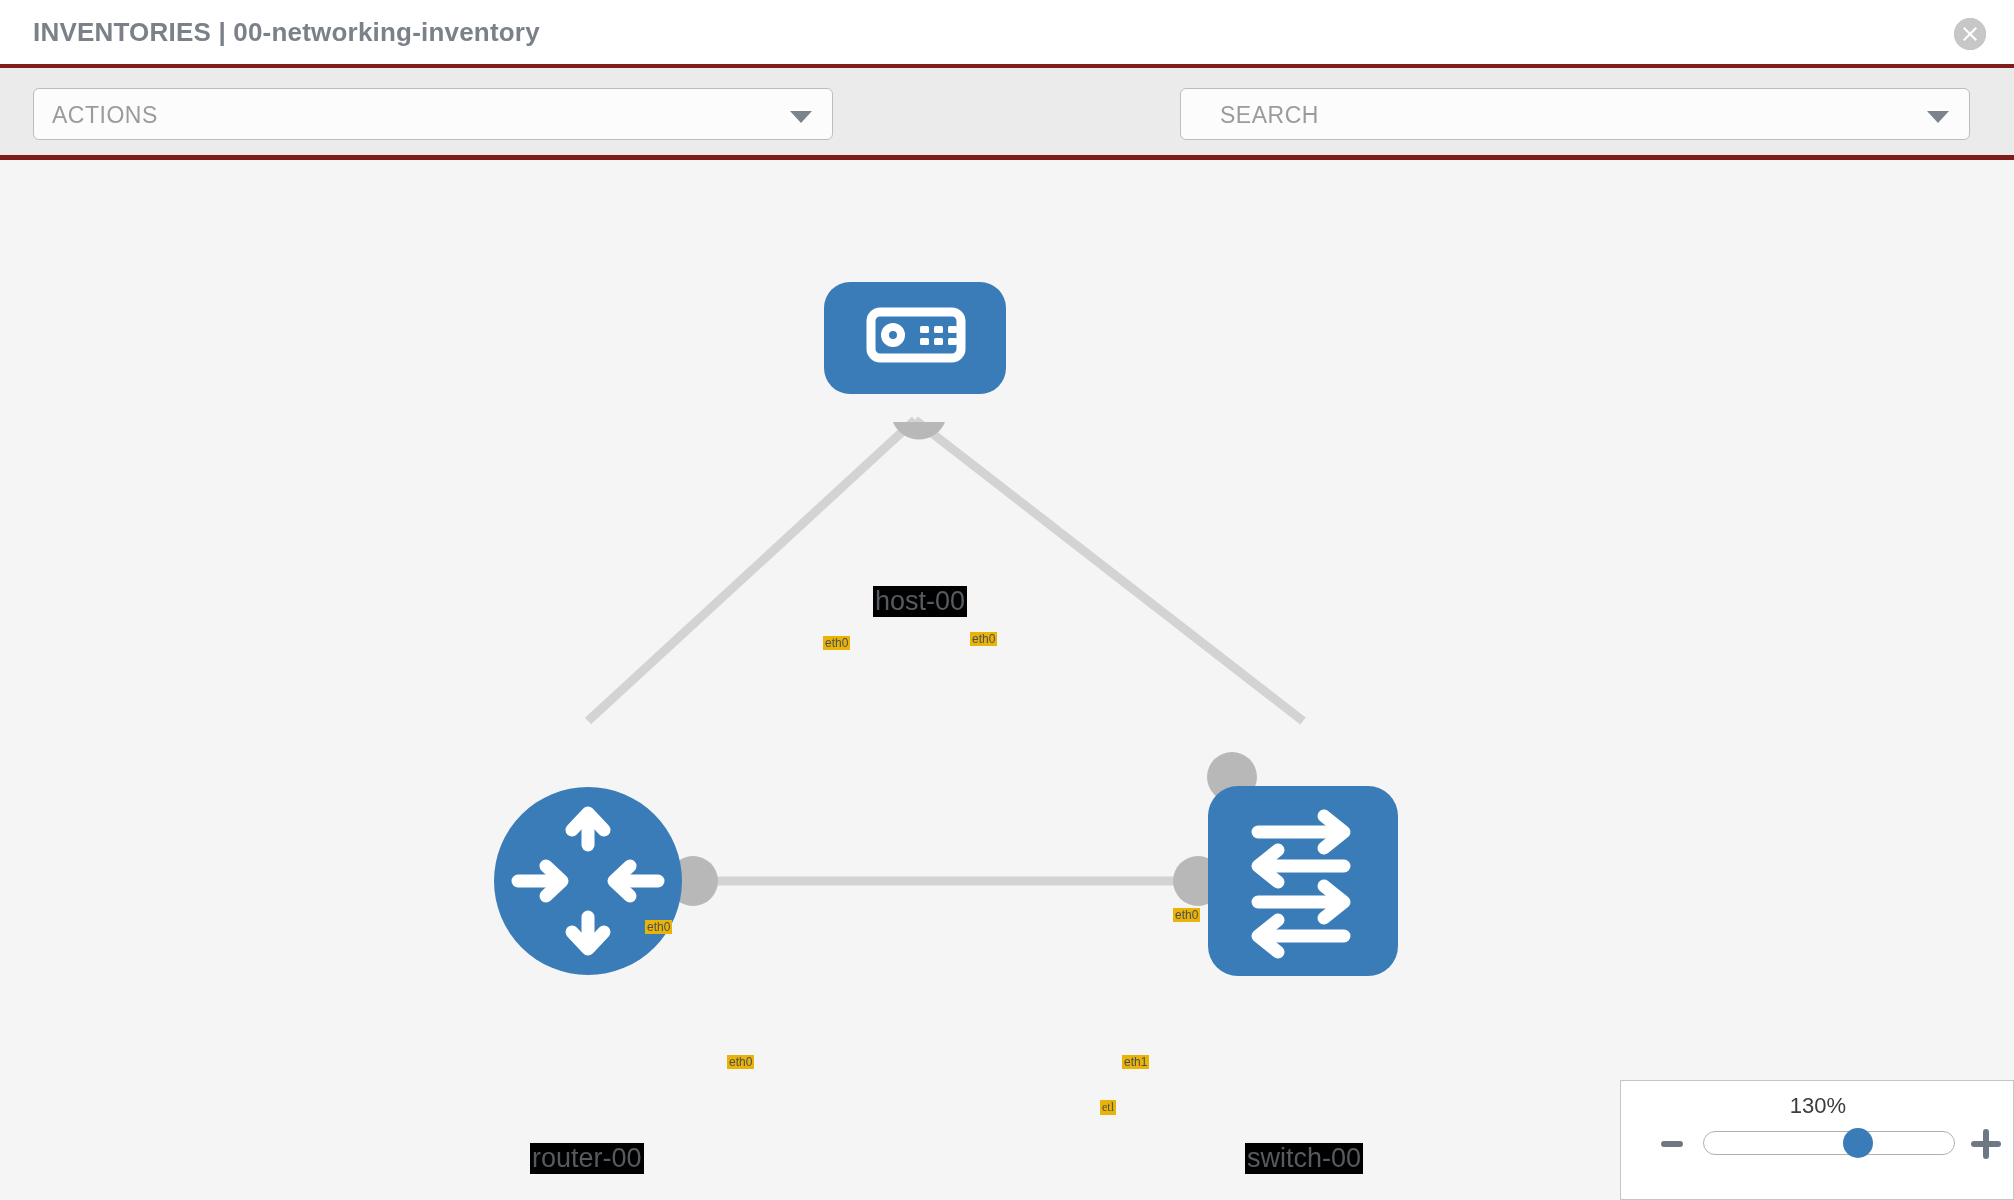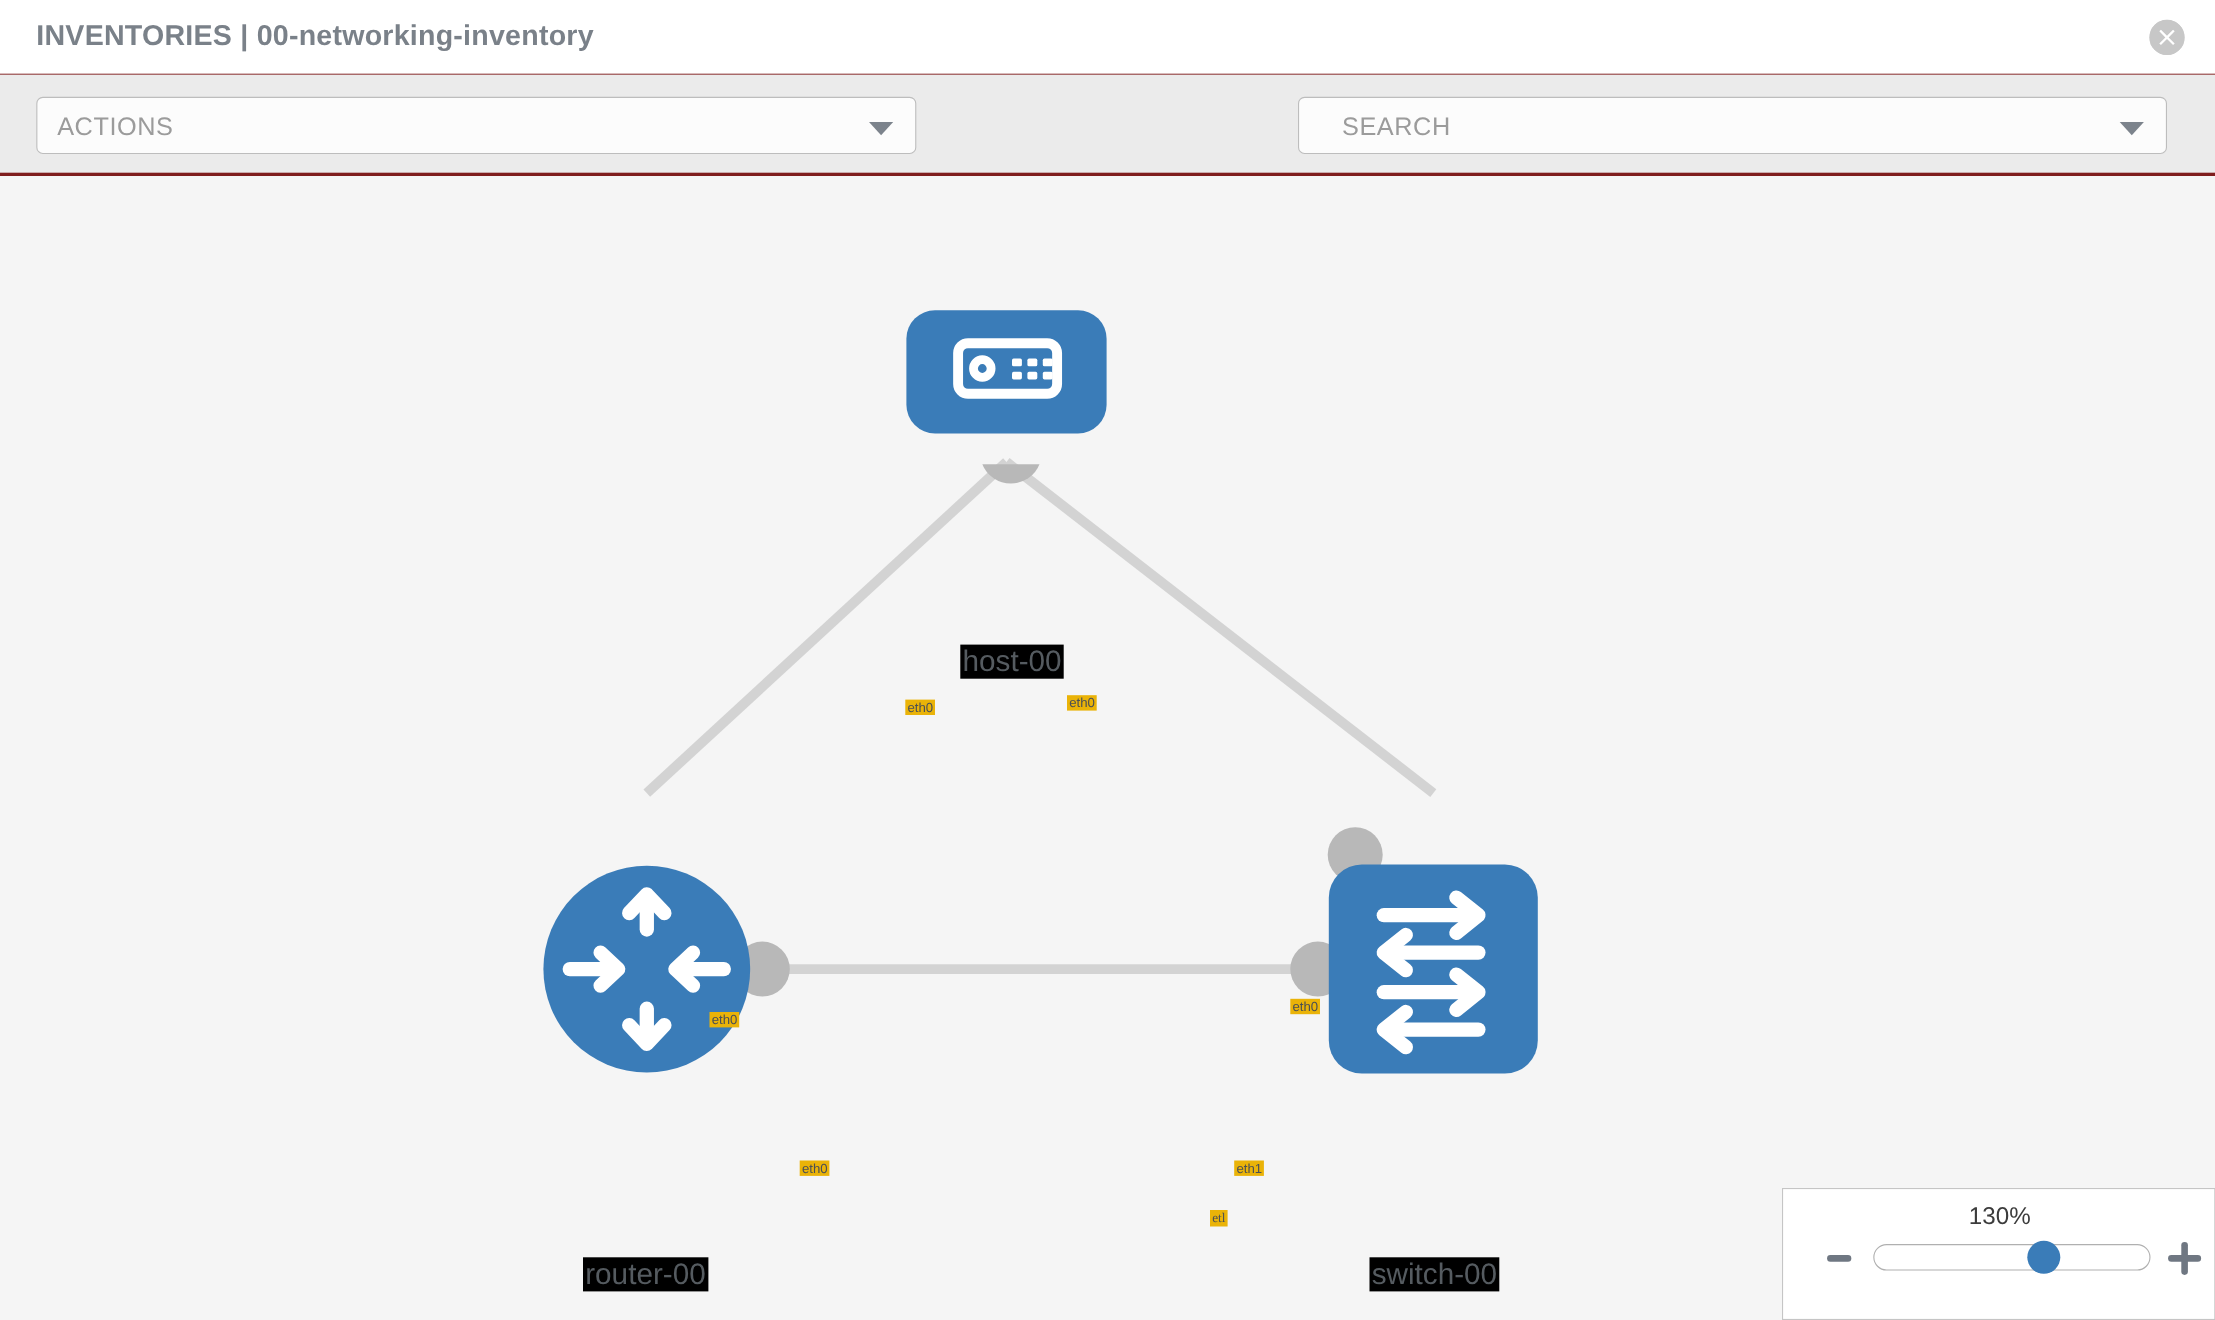--- a/index.html
+++ b/index.html
@@ -15,21 +15,21 @@
     position: relative;
   }
 
   
   .header {
     position: absolute;
     left: 0; top: 0;
     width: 2014px;
     height: 68px;
     background: #ffffff;
-    border-bottom: 1px solid #7f1d1d;
+    border-bottom: 4px solid #7f1d1d;
     box-sizing: border-box;
   }
   .header-title {
     position: absolute;
     left: 33px;
     top: 17px;
     font-size: 26px;
     font-weight: bold;
     color: #7a8189;
     letter-spacing: 0.2px;
@@ -47,21 +47,21 @@
   }
   .close-btn svg { display: block; }
 
   
   .toolbar {
     position: absolute;
     left: 0; top: 68px;
     width: 2014px;
     height: 92px;
     background: #ebebeb;
-    border-bottom: 3px solid #7f1d1d;
+    border-bottom: 5px solid #7f1d1d;
     box-sizing: border-box;
   }
   .actions-select {
     position: absolute;
     left: 33px;
     top: 20px;
     width: 800px;
     height: 52px;
     background: #fcfcfc;
     border: 1px solid #bdbdbd;

